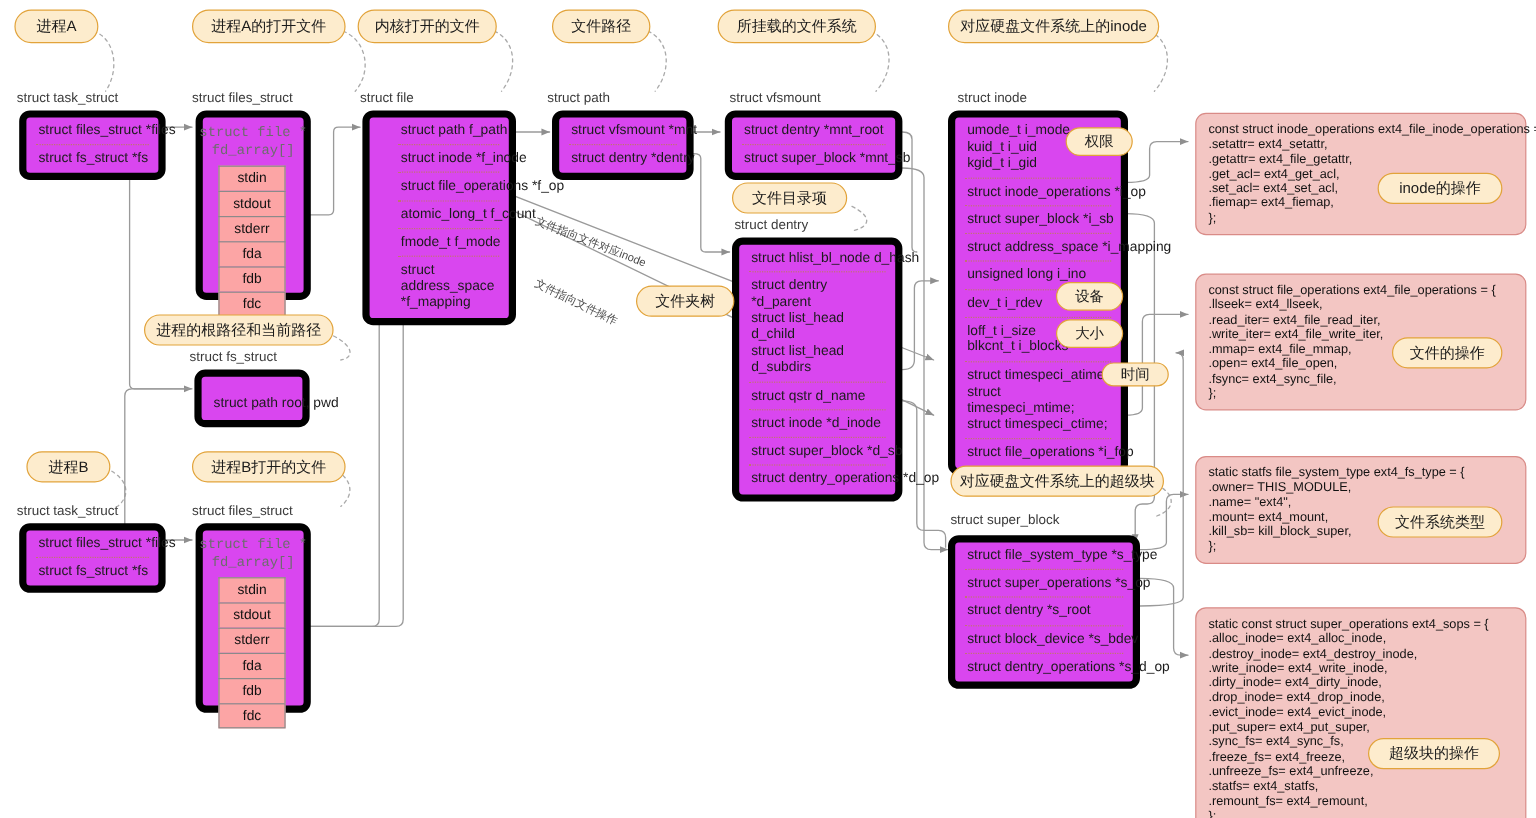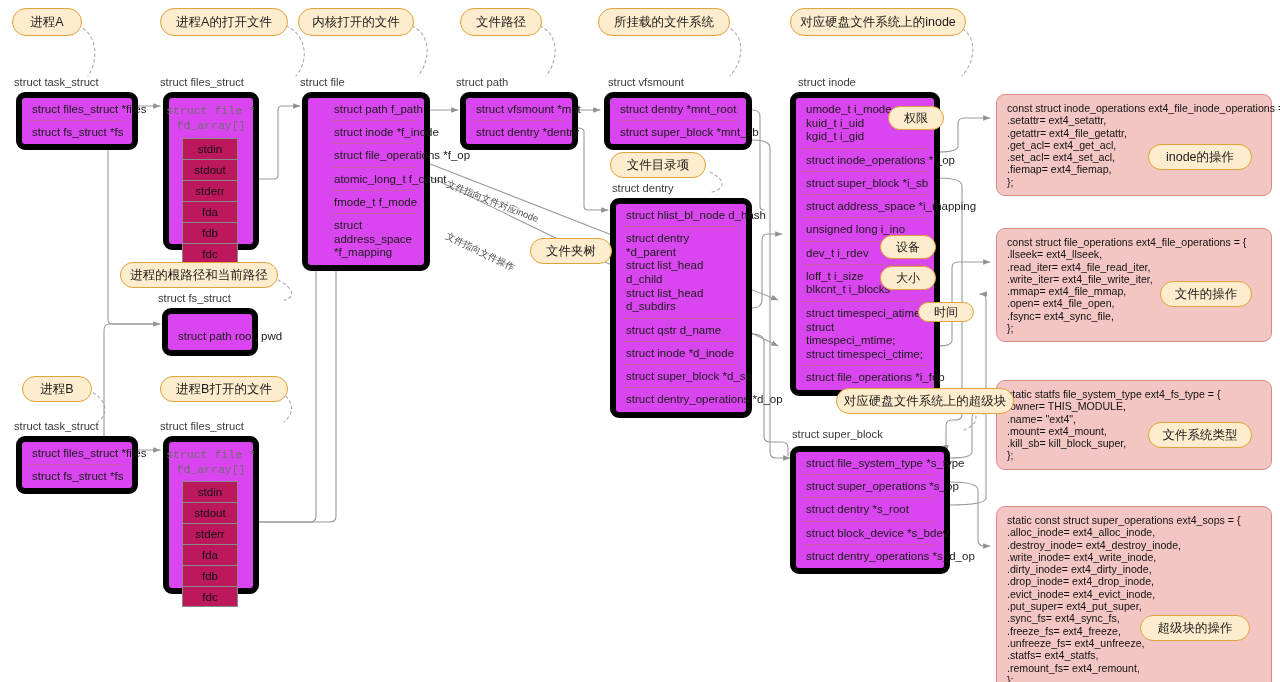--- a/index.html
+++ b/index.html
@@ -73,21 +73,21 @@
     padding:0 10px;
   }
   .pill.small{font-size:12px;}
 
   
   .fdwrap{position:absolute;z-index:3;}
   .fdcell{
     box-sizing:border-box;
     width:56px;
     height:21px;
-    background:#be185d;
+    background:#fca5a5;
     border:1px solid #8a8a8a;
     border-bottom:none;
     font-size:11.5px;
     color:#111;
     display:flex;align-items:center;justify-content:center;
   }
   .fdcell:last-child{border-bottom:1px solid #8a8a8a;text-align:center;}
 
   
   .mono{
@@ -314,21 +314,21 @@
 fd_array[]</div>
   <div class="fdwrap" style="left:182px;top:481px;">
     <div class="fdcell">stdin</div>
     <div class="fdcell">stdout</div>
     <div class="fdcell">stderr</div>
     <div class="fdcell">fda</div>
     <div class="fdcell">fdb</div>
     <div class="fdcell">fdc</div>
   </div>
 
-  <div class="pill" style="left:792px;top:388px;width:178px;height:26px;margin-left:44px;">对应硬盘文件系统上的超级块</div>
+  <div class="pill" style="left:792px;top:388px;width:178px;height:26px;">对应硬盘文件系统上的超级块</div>
   <div class="cap" style="left:792px;top:428px;">struct super_block</div>
   <div class="sbox" style="left:790px;top:446px;width:160px;">
     <div class="row">struct file_system_type *s_type</div>
     <div class="row">struct super_operations *s_op</div>
     <div class="row">struct dentry *s_root</div>
     <div class="row">struct block_device *s_bdev</div>
     <div class="row">struct dentry_operations *s_d_op</div>
   </div>
 
   <div class="code" style="left:996px;top:94px;width:276px;">const struct inode_operations ext4_file_inode_operations = {

